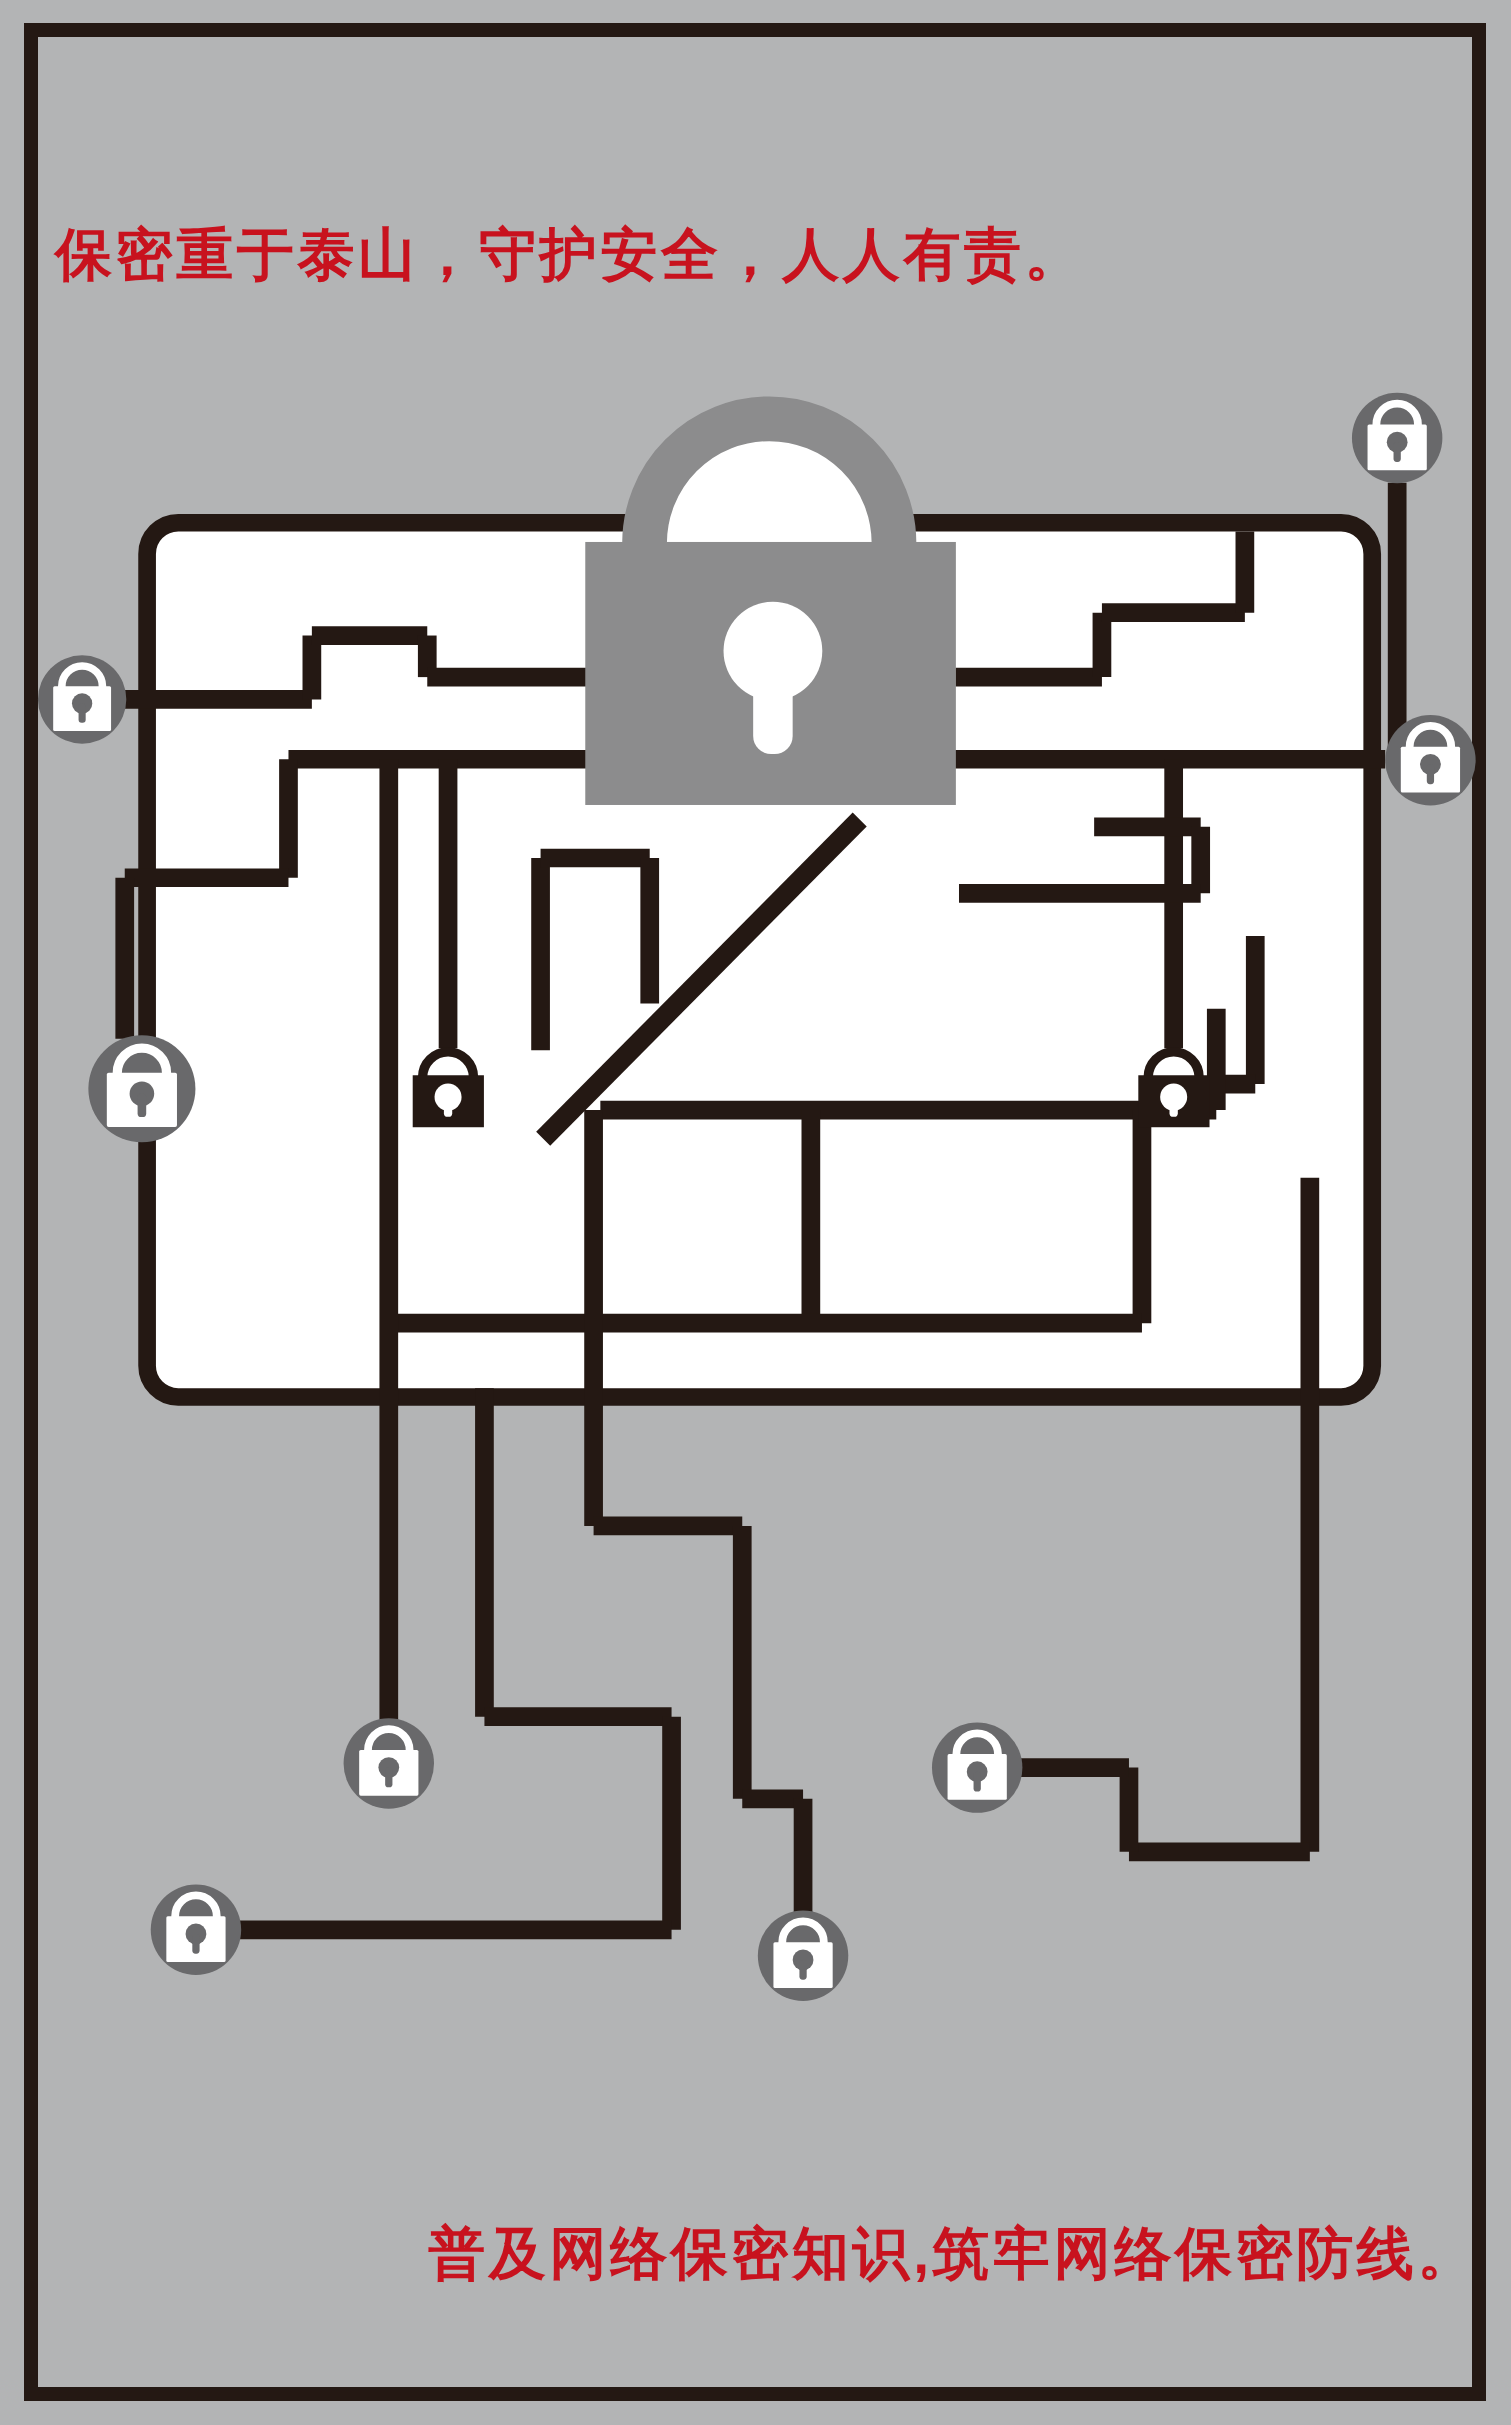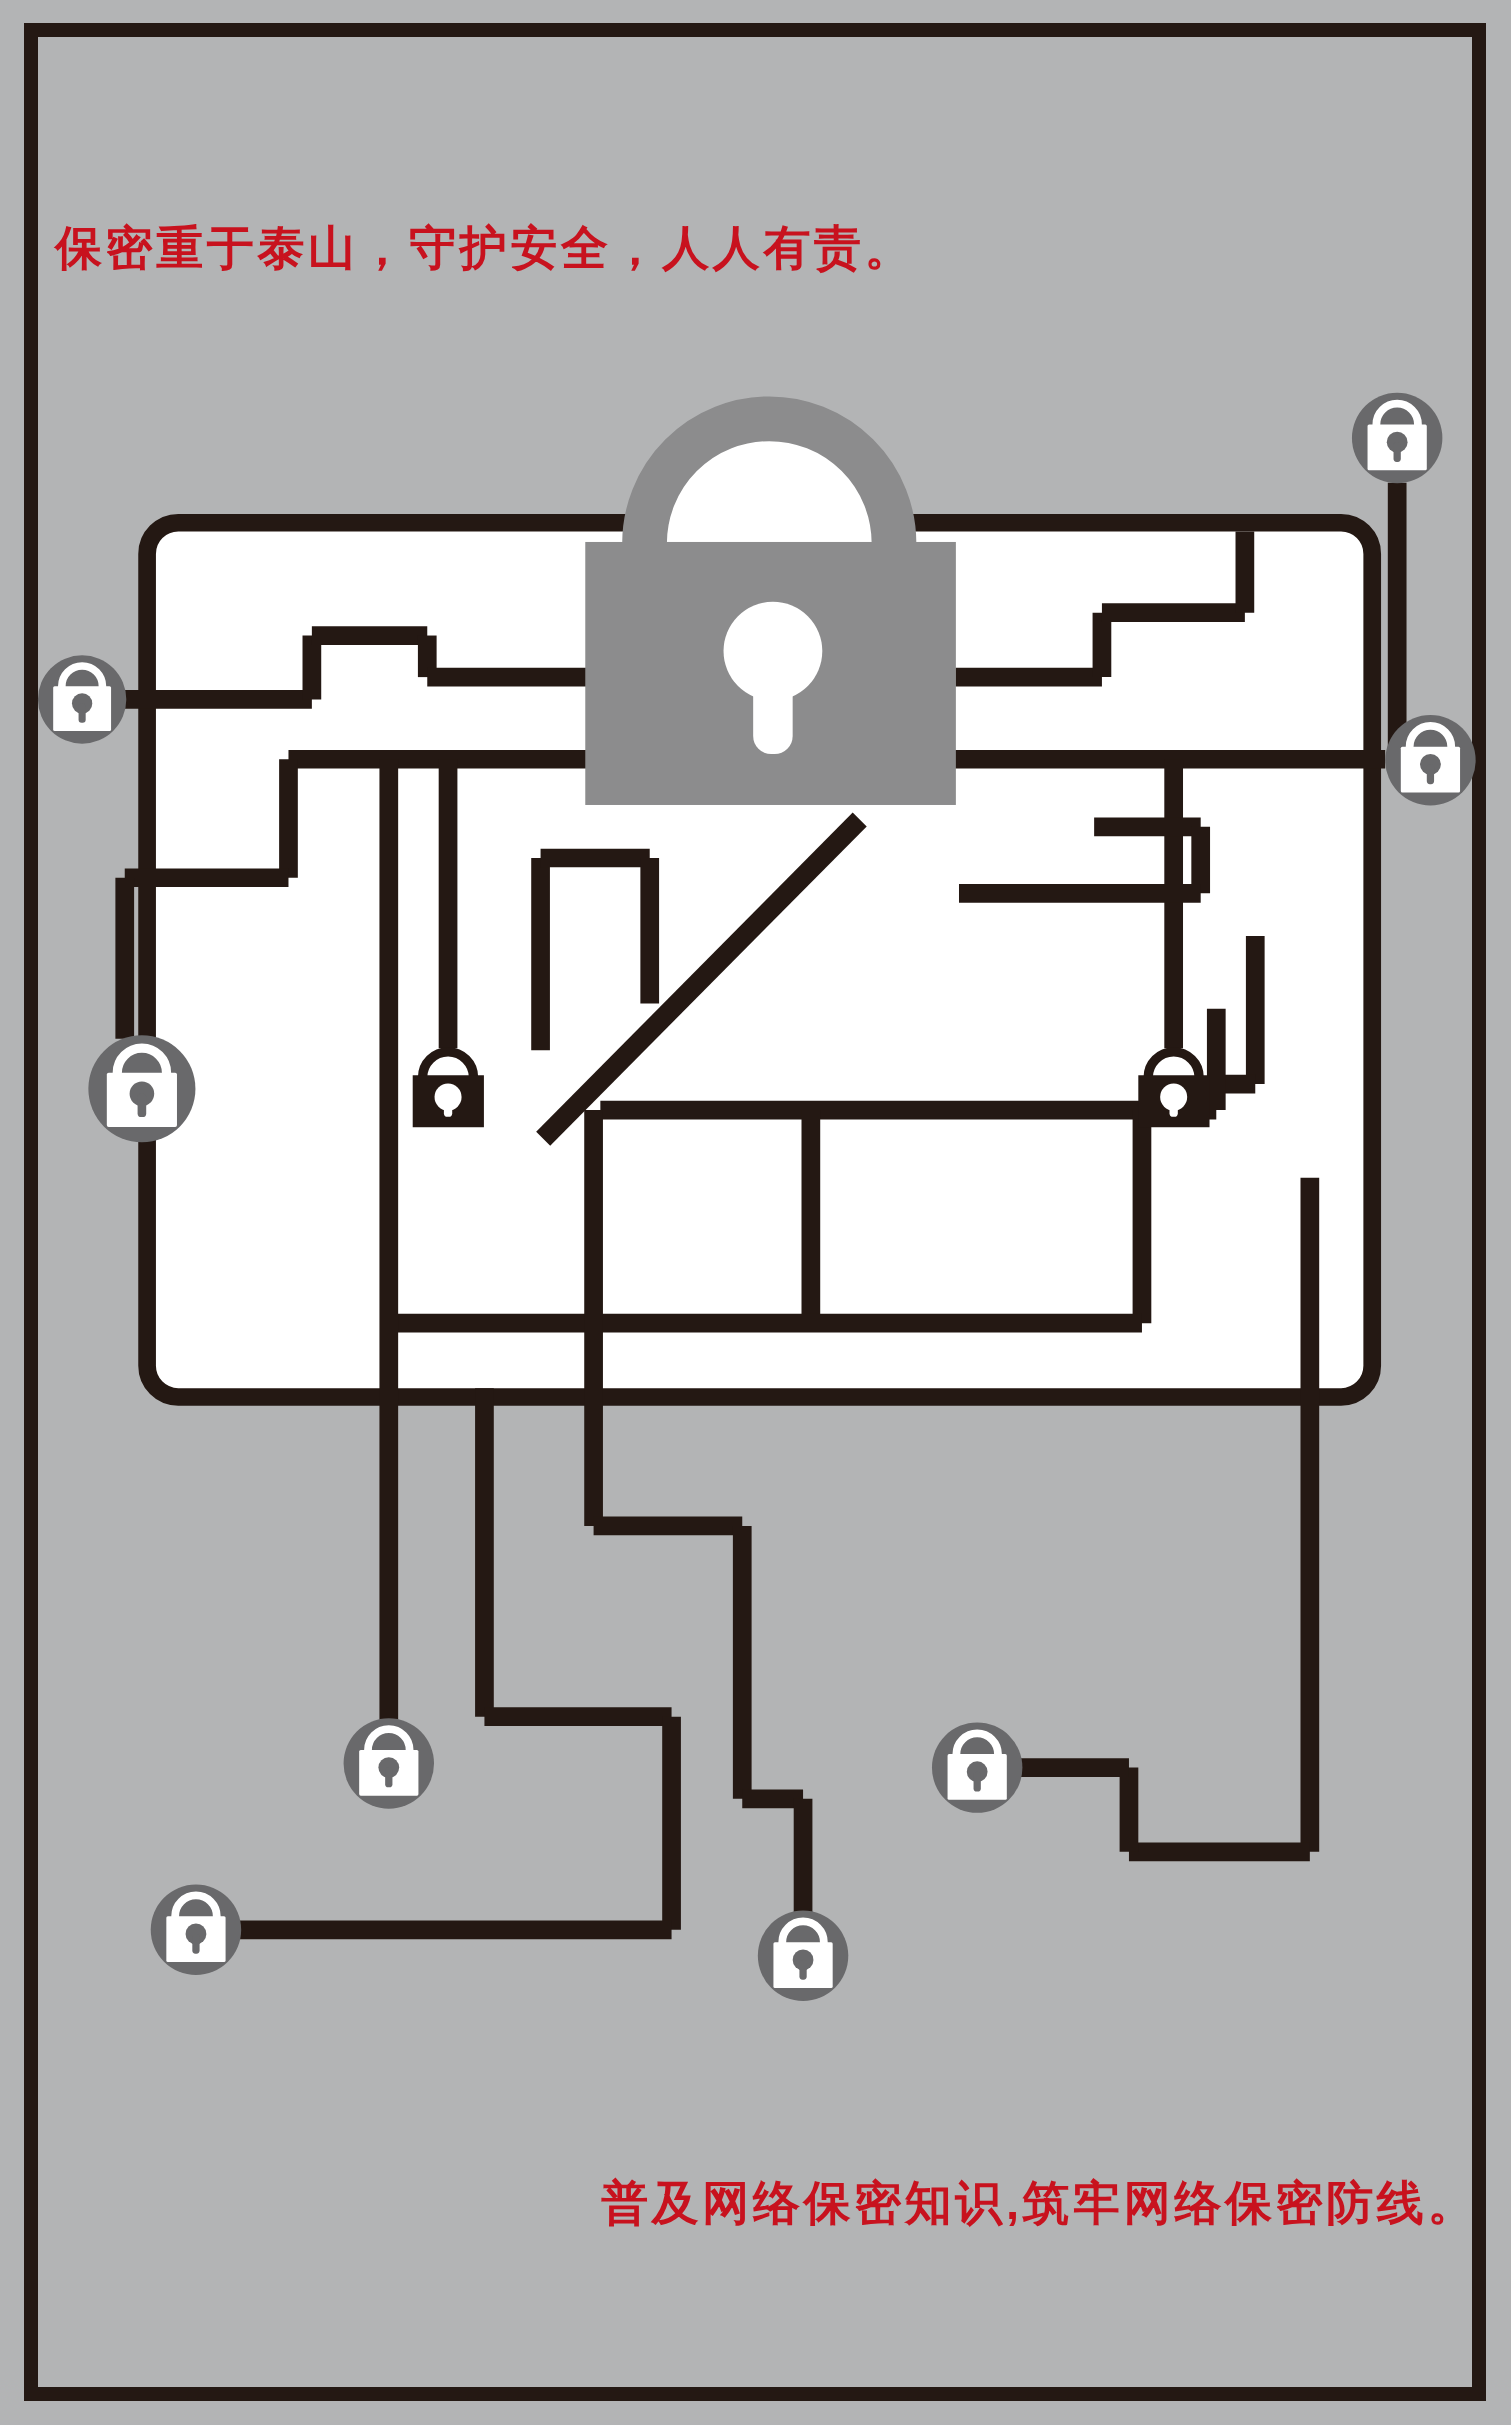--- a/index.html
+++ b/index.html
@@ -19,21 +19,21 @@
     left: 24px;
     top: 23.4px;
     width: 1434px;
     height: 2350px;
     border: 14.6px solid #241813;
     box-sizing: content-box;
   }
   .slogan {
     position: absolute;
     font-weight: bold;
-    font-size: 47px;
+    font-size: 57px;
     letter-spacing: 3.6px;
     color: #c8121e;
     white-space: nowrap;
   }
   .slogan-top {
     left: 55px;
     top: 217px;
   }
   .slogan-bottom {
     right: 33px;
@@ -167,14 +167,14 @@
     </g>
     <g transform="translate(1880,3400) scale(1)">
       <circle cx="0" cy="0" r="87" fill="#69696b"></circle>
       <circle cx="0" cy="-26" r="40" fill="none" stroke="#ffffff" stroke-width="15"></circle>
       <rect x="-57" y="-26" width="114" height="88" rx="3" fill="#ffffff"></rect>
       <circle cx="0" cy="8" r="20" fill="#69696b"></circle>
       <rect x="-7" y="8" width="14" height="38" rx="6" fill="#69696b"></rect>
     </g>
   </svg>
 
-<div class="slogan slogan-bottom" style="color: rgb(200, 18, 30);">普及网络保密知识,筑牢网络保密防线。</div>
+<div class="slogan slogan-bottom" style="color: rgb(200, 18, 30); margin-top: 44px;">普及网络保密知识,筑牢网络保密防线。</div>
 
 
 </body></html>

